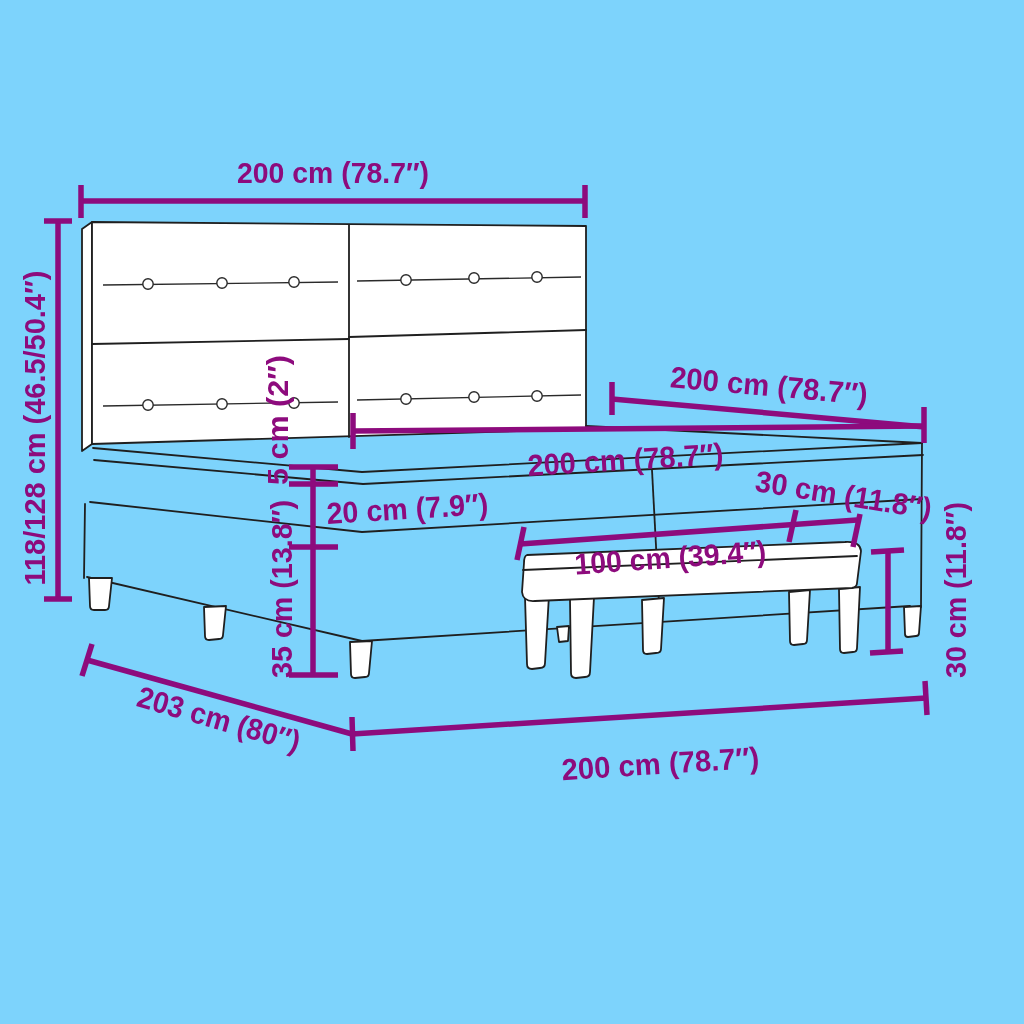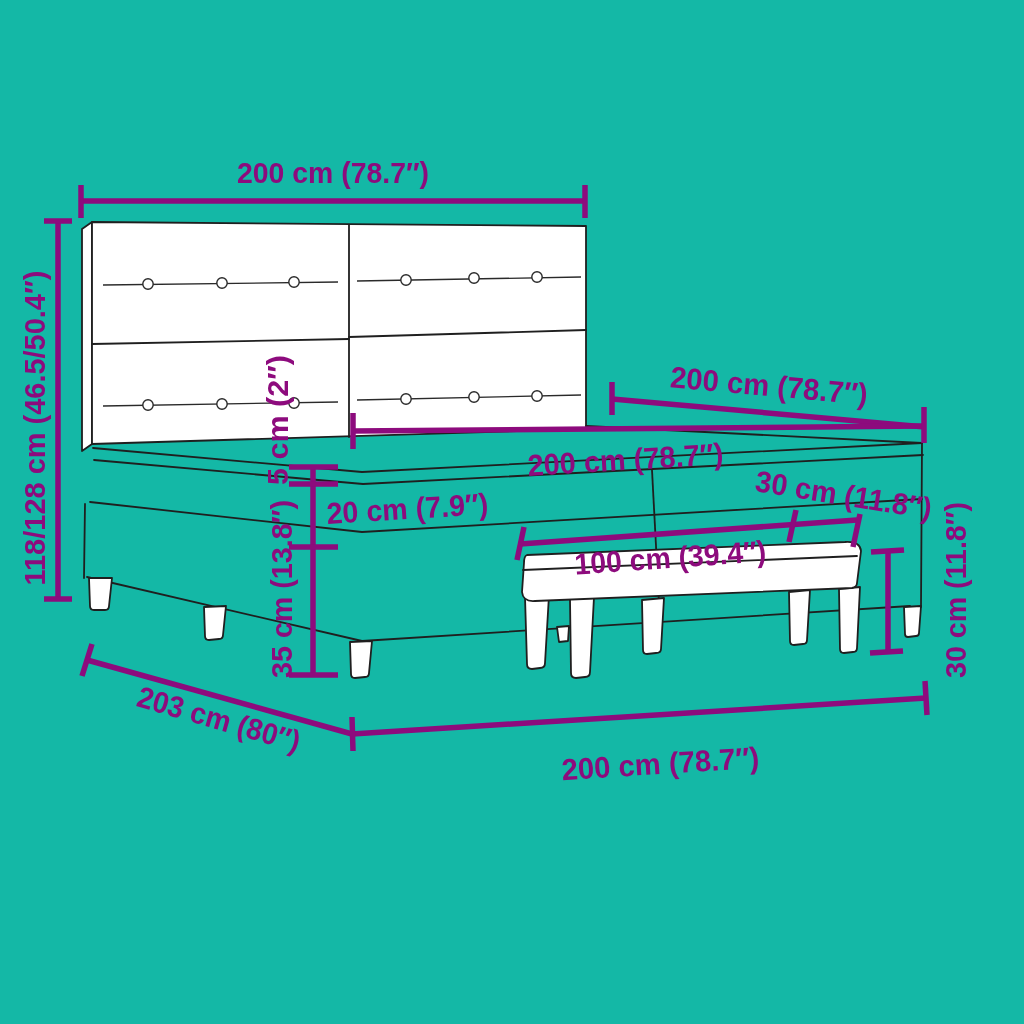--- a/index.html
+++ b/index.html
@@ -1,16 +1,16 @@
 <!DOCTYPE html>
 <html><head>
 <meta charset="utf-8">
 <style>
   html,body{margin:0;padding:0;background:#ffffff;}
-  .stage{width:1024px;height:1024px;background:#14b8a6;position:relative;font-family:"Liberation Sans",sans-serif;}
+  .stage{width:1024px;height:1024px;background:#7dd3fc;position:relative;font-family:"Liberation Sans",sans-serif;}
   svg{display:block;}
   .furn{stroke:#1f1f1f;stroke-width:1.8;fill:none;stroke-linecap:round;stroke-linejoin:round;}
   .furn-fill{stroke:#1f1f1f;stroke-width:1.8;fill:#ffffff;stroke-linejoin:round;}
   .btnline{stroke:#2a2a2a;stroke-width:1.3;fill:none;}
   .btn{stroke:#2a2a2a;stroke-width:1.4;fill:#ffffff;}
   .dims{color:#8d0b7d;}
   .dim-line{stroke:currentColor;stroke-width:5.5;fill:none;stroke-linecap:butt;}
   .dim-text{fill:currentColor;stroke:none;font-family:"Liberation Sans",sans-serif;font-weight:700;font-size:30px;}
 </style>
 </head>

